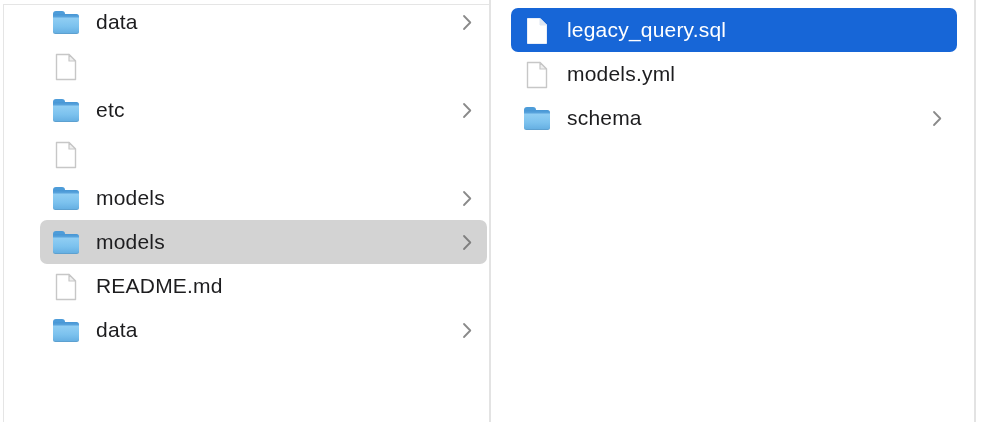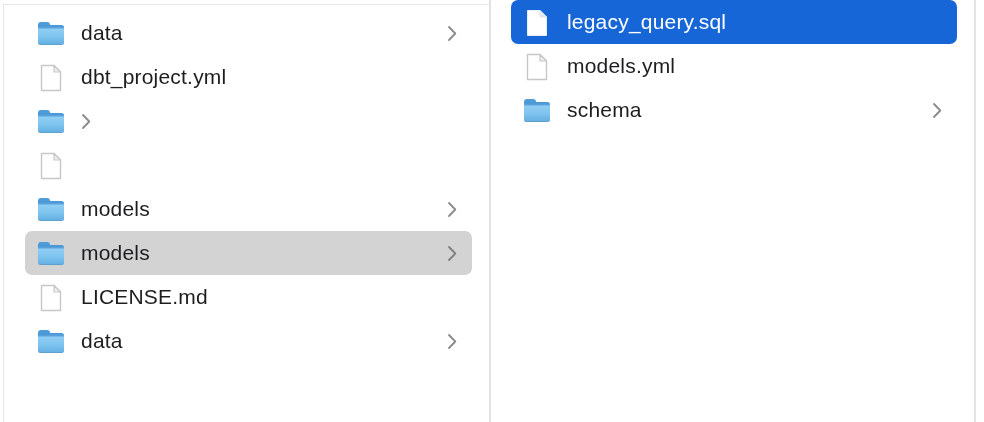--- a/index.html
+++ b/index.html
@@ -8,22 +8,22 @@
     font-family:"Liberation Sans","DejaVu Sans",sans-serif; overflow:hidden;
   }
   .hairline { position:absolute; background:#e5e5e5; }
   .hairline.top  { left:3px; top:4px; width:487px; height:1px; }
   .hairline.left { left:3px; top:4px; width:1px; height:418px; }
   .divider { position:absolute; top:0; bottom:0; width:2px; background:#e3e3e3; }
   .divider.d1 { left:489px; }
   .divider.d2 { left:974px; }
 
   .column { position:absolute; top:0; box-sizing:border-box; }
-  .col1 { left:5px;   width:485px; padding-top:11px; }
-  .col2 { left:492px; width:482px; padding-top:0; }
+  .col1 { left:20px;   width:485px; }
+  .col2 { left:492px; width:482px; padding-top:8px; }
 
   .row { height:44px; display:flex; align-items:center; border-radius:7px; box-sizing:border-box; }
   .col1 .row { margin:0 18px 0 20px; padding:0 15px 0 13px; }
   .col2 .row { margin:0 17px 0 19px; padding:0 15px 0 13px; }
   .row.sel-gray { background:#d3d3d3;align-items:center; }
   .row.sel-blue { background:#1766d7; }
 
   .icon { flex:none; width:27px; height:23px; position:relative; margin-right:16px; }
 
   
@@ -64,28 +64,28 @@
         </span>
     </div>
 
     <div class="row">
       <span class="icon">
           <svg width="22" height="28" viewBox="0 0 22 28">
             <path d="M1.5 1.5 h12.5 l6.5 6.5 v18.5 h-19 z" fill="#ffffff" stroke="#c7c7c7" stroke-width="1.4" stroke-linejoin="round"></path>
             <path d="M14 1.5 v6.5 h6.5 z" fill="#efefef" stroke="#c7c7c7" stroke-width="1.2" stroke-linejoin="round"></path>
           </svg>
         </span>
-      <span class="label">dbt_project.yml</span>
     </div>
 
     <div class="row">
       <span class="icon">
           <i class="folder-tab"></i>
           <i class="folder-body"></i>
         </span>
+      <span class="label">etc</span>
       <span class="chevron">
           <svg width="10" height="17" viewBox="0 0 10 17">
             <path d="M2 2 l6.3 6.5 L2 15" fill="none" stroke="#8a8a8a" stroke-width="1.8" stroke-linecap="round" stroke-linejoin="round"></path>
           </svg>
         </span>
     </div>
 
     <div class="row">
       <span class="icon">
           <svg width="22" height="28" viewBox="0 0 22 28">
@@ -121,21 +121,21 @@
         </span>
     </div>
 
     <div class="row">
       <span class="icon">
           <svg width="22" height="28" viewBox="0 0 22 28">
             <path d="M1.5 1.5 h12.5 l6.5 6.5 v18.5 h-19 z" fill="#ffffff" stroke="#c7c7c7" stroke-width="1.4" stroke-linejoin="round"></path>
             <path d="M14 1.5 v6.5 h6.5 z" fill="#efefef" stroke="#c7c7c7" stroke-width="1.2" stroke-linejoin="round"></path>
           </svg>
         </span>
-      <span class="label">LICENSE.md</span>
+      <span class="label">README.md</span>
     </div>
 
 
     <div class="row">
       <span class="icon">
           <i class="folder-tab"></i>
           <i class="folder-body"></i>
         </span>
       <span class="label">data</span>
       <span class="chevron">

